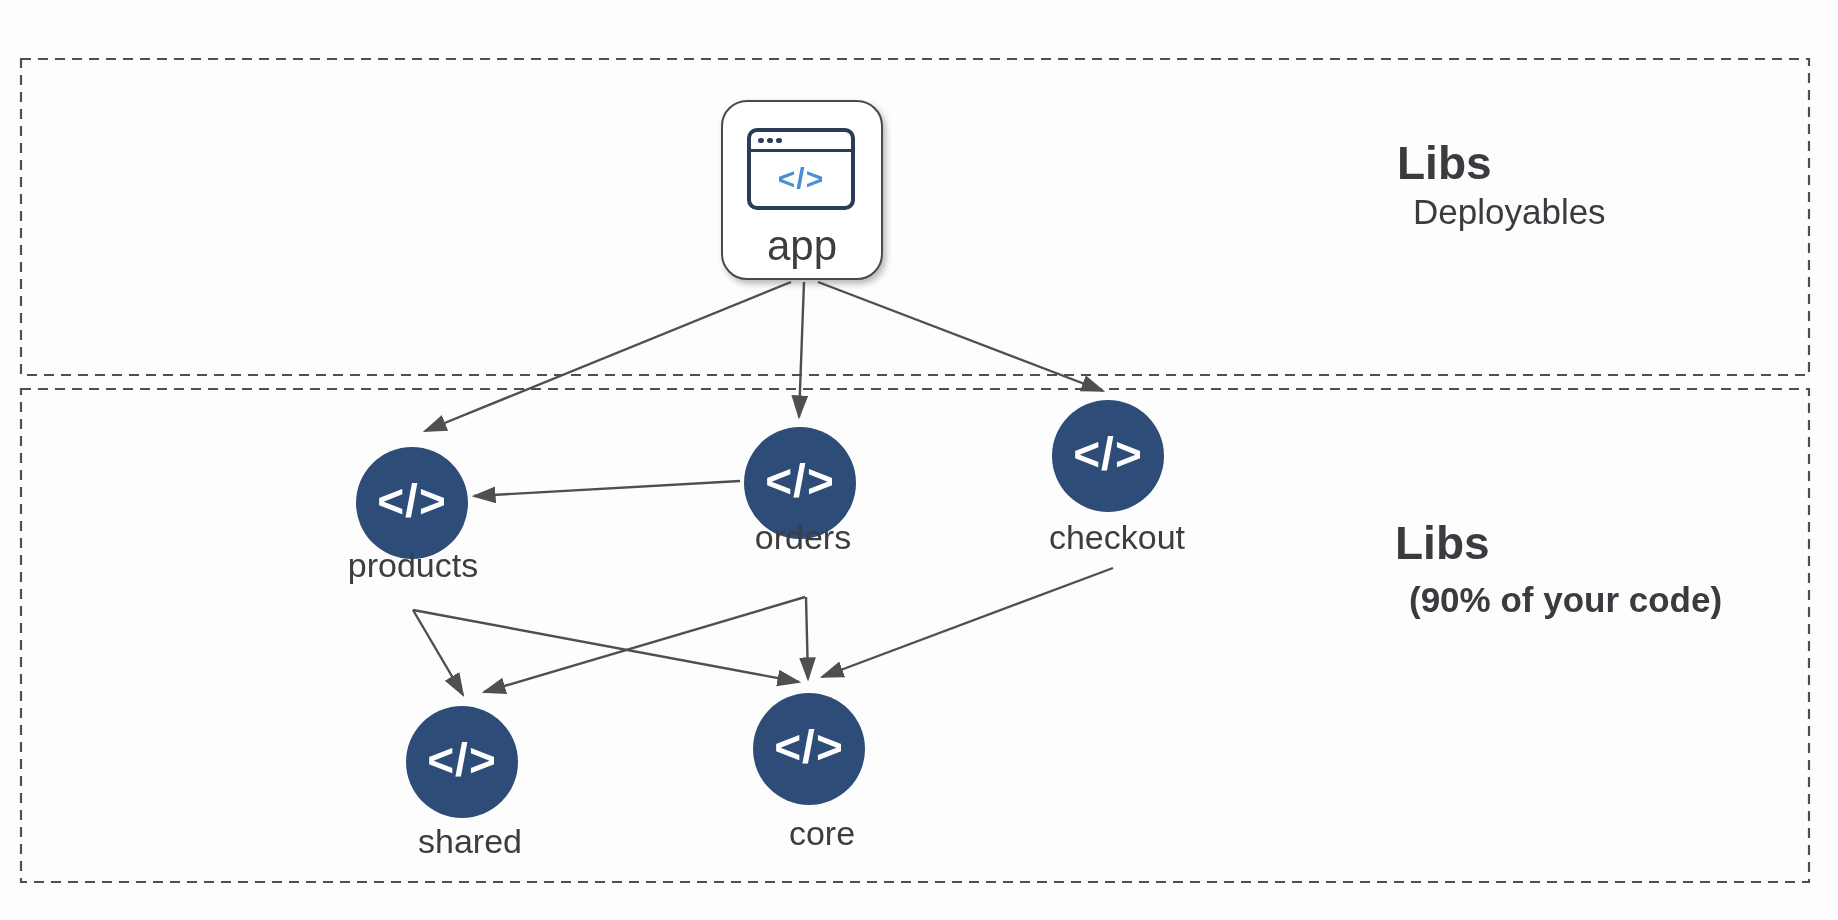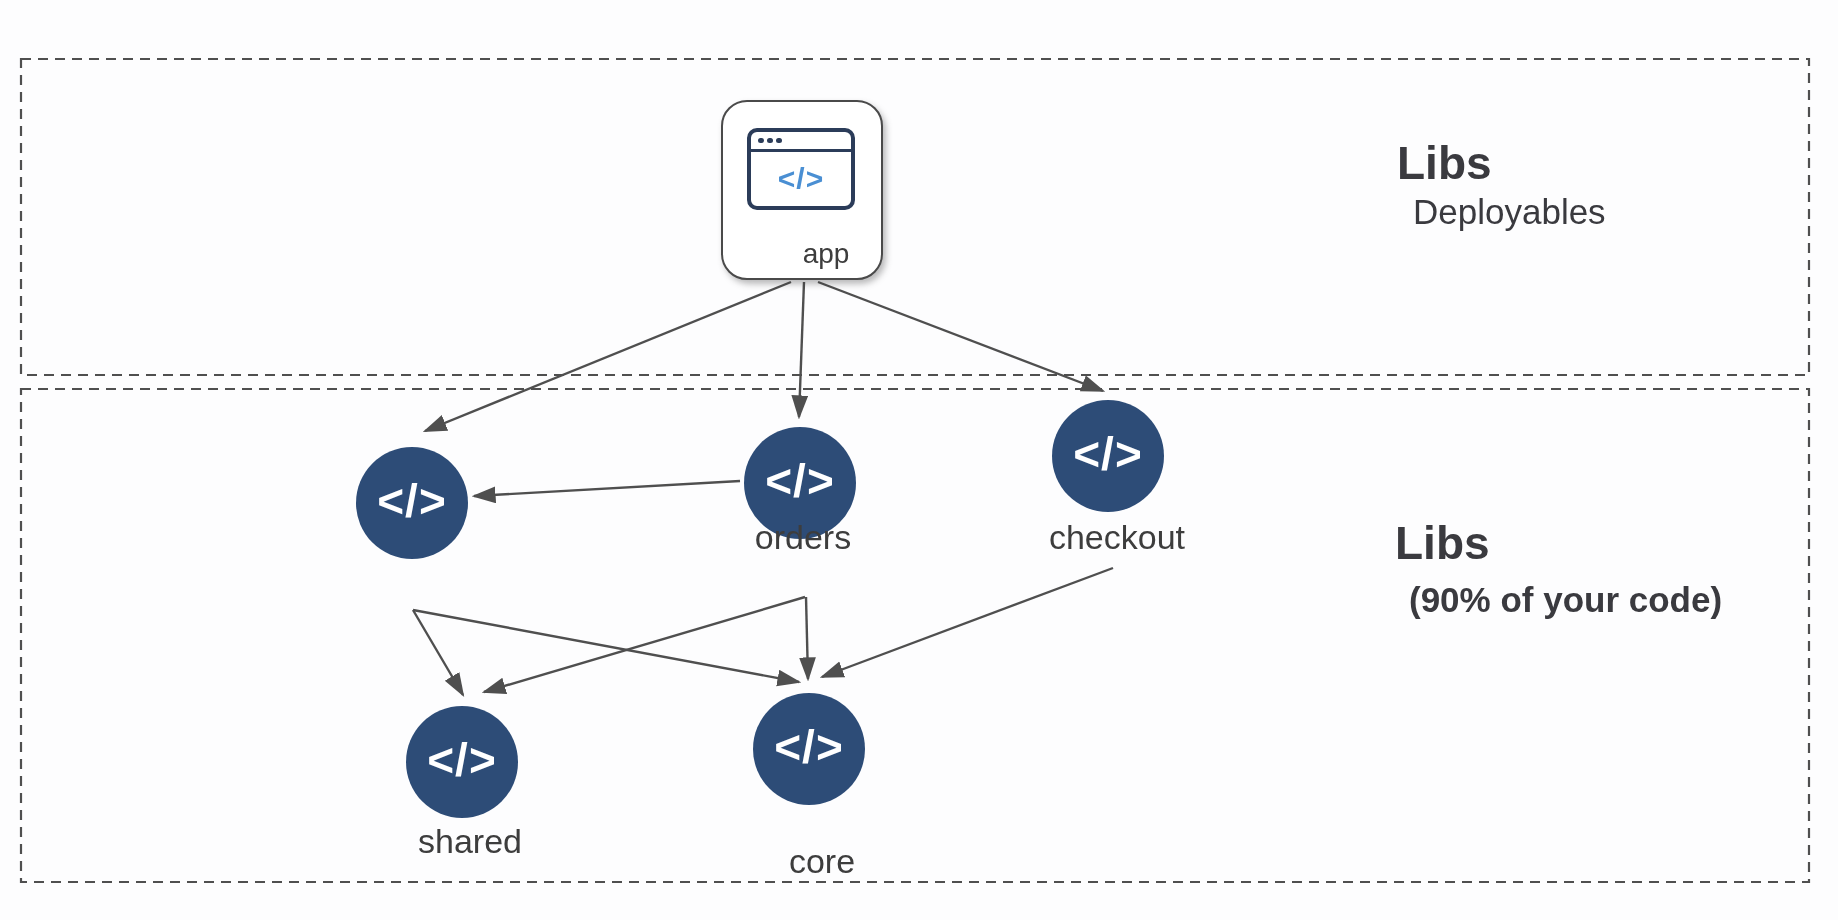--- a/index.html
+++ b/index.html
@@ -33,21 +33,21 @@
   }
   .browser-top{
     height:17px;border-bottom:3.5px solid var(--icon-stroke);
     display:flex;align-items:center;gap:3.5px;padding-left:7px;
   }
   .dot{width:5.5px;height:5.5px;border-radius:50%;background:var(--icon-stroke);}
   .browser-body{height:53px;display:flex;align-items:center;justify-content:center;}
   .code-blue{color:var(--code-blue);font-weight:bold;font-size:30px;letter-spacing:1px;}
   .app-label{
     position:absolute;left:0;bottom:8px;width:100%;text-align:center;
-    color:var(--label);font-size:28px;padding-left:24px;
+    color:var(--label);font-size:42px;
   }
 
   
   .lib-node{
     position:absolute;width:112px;height:112px;border-radius:50%;
     background:var(--node-fill);display:flex;align-items:center;justify-content:center;
   }
   .lib-node .glyph{
     color:var(--glyph);font-weight:bold;font-size:46px;letter-spacing:1px;
     transform:translateY(-2px);
@@ -96,40 +96,41 @@
       <div class="browser-body">
         <span class="code-blue">&lt;/&gt;</span>
       </div>
     </div>
     <div class="app-label">app</div>
   </div>
 
   <div class="lib-node" style="left:356px;top:447px;">
     <span class="glyph">&lt;/&gt;</span>
   </div>
+  <div class="lib-label" style="left:303px;top:546px;">products</div>
 
   <div class="lib-node" style="left:744px;top:427px;">
     <span class="glyph">&lt;/&gt;</span>
   </div>
   <div class="lib-label" style="left:693px;top:518px;">orders</div>
 
   <div class="lib-node" style="left:1052px;top:400px;">
     <span class="glyph">&lt;/&gt;</span>
   </div>
   <div class="lib-label" style="left:1007px;top:518px;">checkout</div>
 
   <div class="lib-node" style="left:406px;top:706px;">
     <span class="glyph">&lt;/&gt;</span>
   </div>
   <div class="lib-label" style="left:360px;top:822px;">shared</div>
 
   <div class="lib-node" style="left:753px;top:693px;">
     <span class="glyph">&lt;/&gt;</span>
   </div>
-  <div class="lib-label" style="left:712px;top:842px;">core</div>
+  <div class="lib-label" style="left:712px;top:814px;">core</div>
 
   <div class="group-title" style="left:1397px;top:136px;">Libs</div>
   <div class="group-subtitle" style="left:1397px;top:192px;">Deployables</div>
 
   <div class="group-title" style="left:1395px;top:516px;">Libs</div>
   <div class="group-subtitle" style="left:1393px;top:580px;font-weight:bold;">(90% of your code)</div>
 
 </div>
 
 </body></html>

